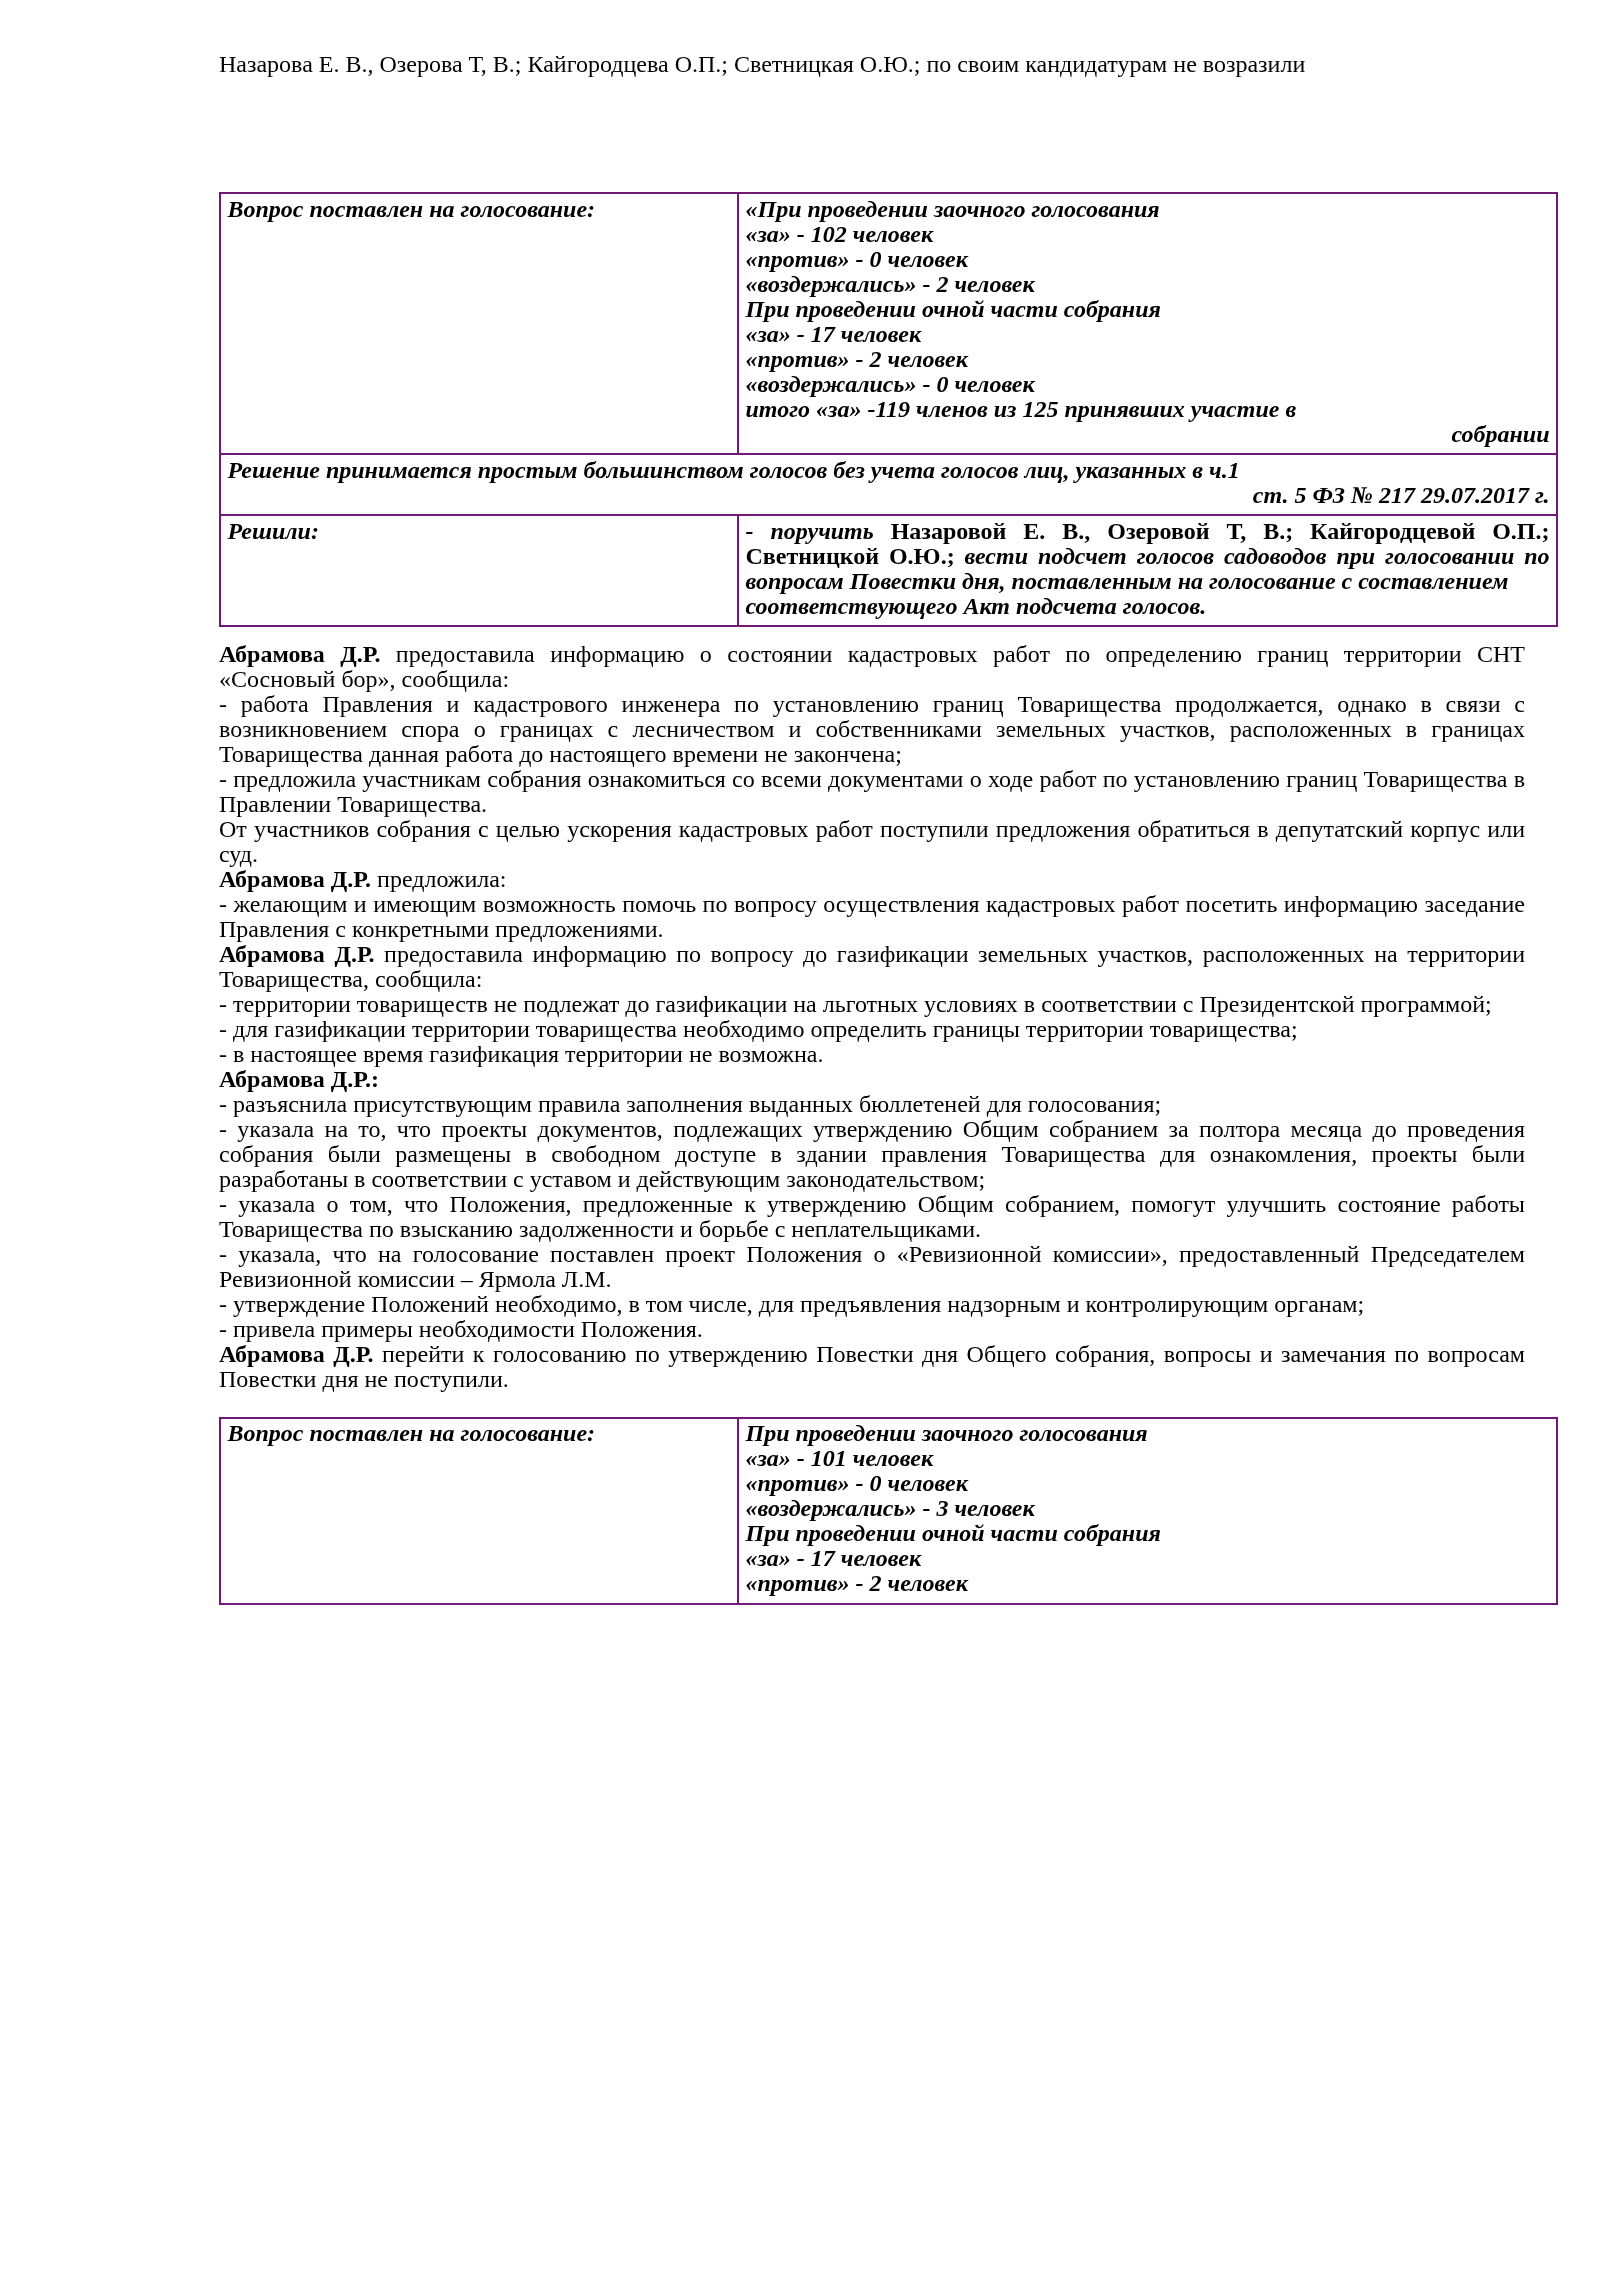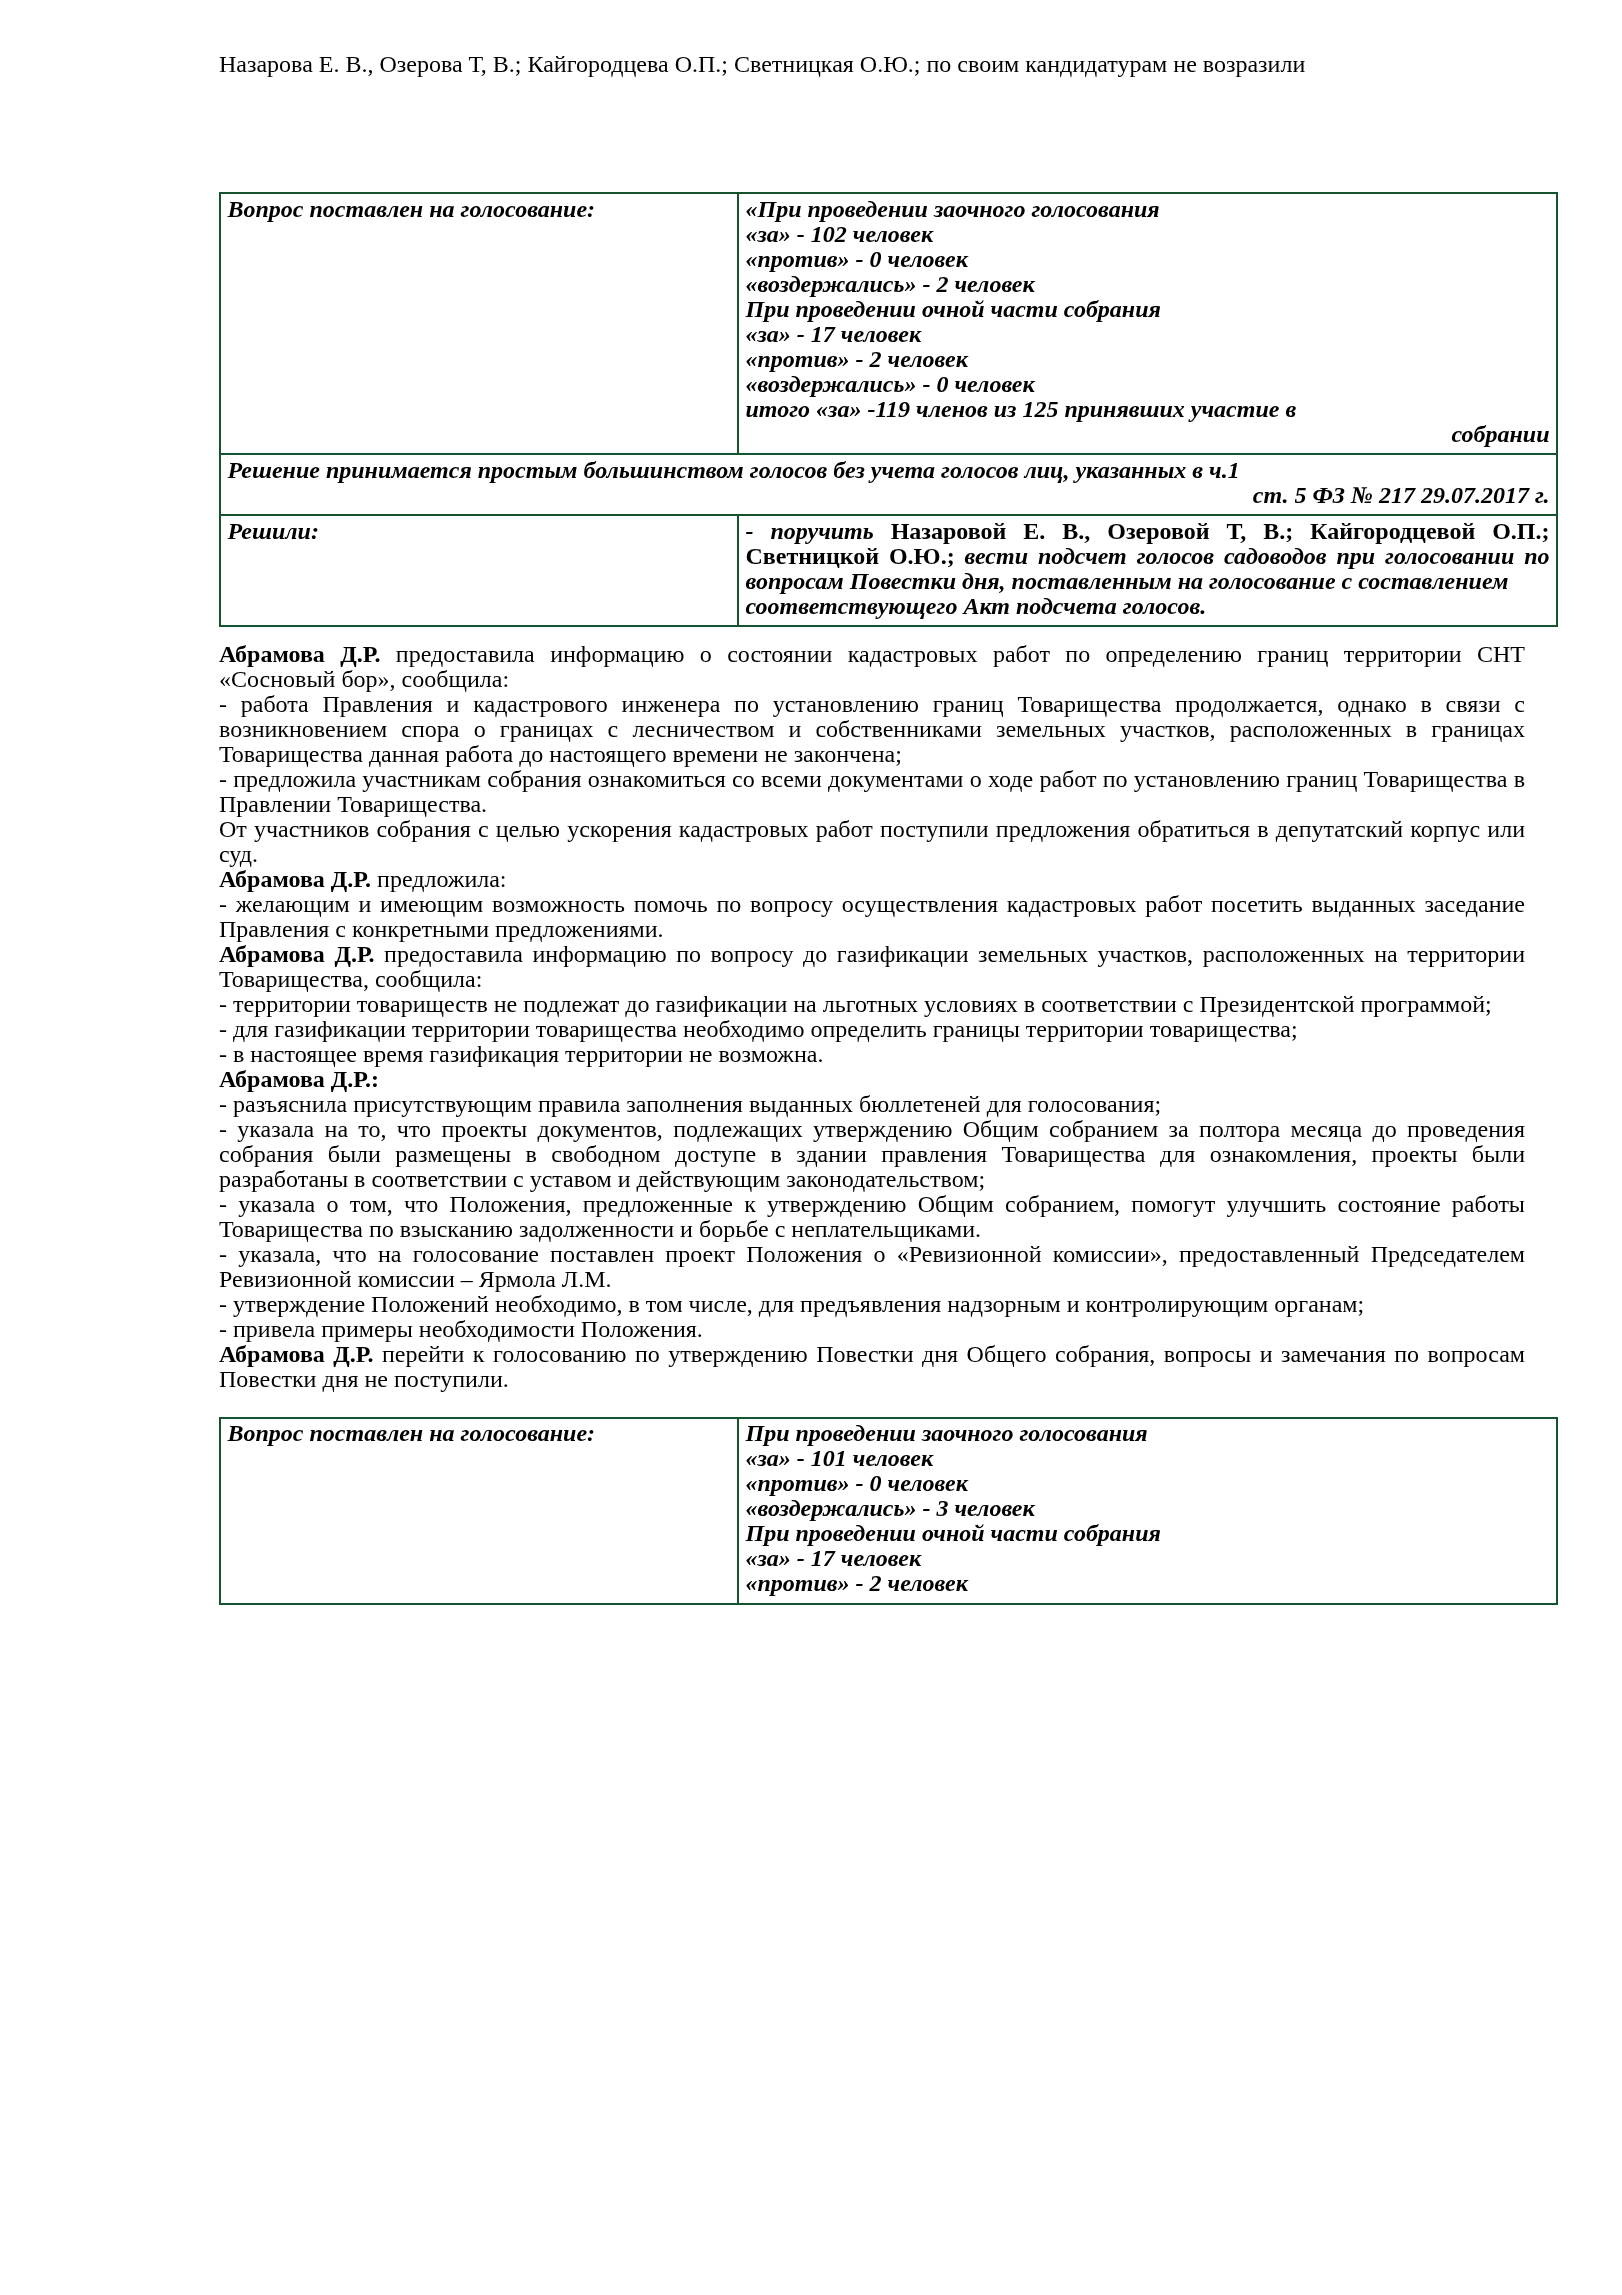--- a/index.html
+++ b/index.html
@@ -48,21 +48,21 @@
   .gap-before-table2 { height: 25px; }
 
   
   table.vote-table {
     border-collapse: collapse;
     width: 1306px;
     table-layout: fixed;
     margin: 0;
   }
   table.vote-table td {
-    border: 2px solid #14532d;
+    border: 2px solid #701a75;
     vertical-align: top;
     padding: 2.6px 6.5px 6.5px 6.5px;
     font-size: 24px;
     line-height: 25px;
   }
   td.col-label { width: 503px; }
   td.col-value { width: 804px; }
   td.full { width: 1306px; }
 
   .ital-bold {
@@ -141,21 +141,21 @@
     <p class="para"><span class="bold">Абрамова Д.Р.</span><span> предоставила информацию о состоянии кадастровых работ по определению границ территории СНТ «Сосновый бор», сообщила:</span></p>
 
     <p class="para">- работа Правления и кадастрового инженера по установлению границ Товарищества продолжается, однако в связи с возникновением спора о границах с лесничеством и собственниками земельных участков, расположенных в границах Товарищества данная работа до настоящего времени не закончена;</p>
 
     <p class="para">- предложила участникам собрания ознакомиться со всеми документами о ходе работ по установлению границ Товарищества в Правлении Товарищества.</p>
 
     <p class="para">От участников собрания с целью ускорения кадастровых работ поступили предложения обратиться в депутатский корпус или суд.</p>
 
     <p class="para last-left"><span class="bold">Абрамова Д.Р.</span><span> предложила:</span></p>
 
-    <p class="para">- желающим и имеющим возможность помочь по вопросу осуществления кадастровых работ посетить выданных заседание Правления с конкретными предложениями.</p>
+    <p class="para">- желающим и имеющим возможность помочь по вопросу осуществления кадастровых работ посетить информацию заседание Правления с конкретными предложениями.</p>
 
     <p class="para"><span class="bold">Абрамова Д.Р.</span><span> предоставила информацию по вопросу до газификации земельных участков, расположенных на территории Товарищества, сообщила:</span></p>
 
     <p class="para">-   территории товариществ не подлежат до газификации на льготных условиях в соответствии с Президентской программой;</p>
 
     <p class="para">-   для газификации территории товарищества необходимо определить границы территории товарищества;</p>
 
     <p class="para last-left">- в настоящее время газификация территории не возможна.</p>
 
     <p class="para last-left"><span class="bold">Абрамова Д.Р.:</span><span></span></p>

